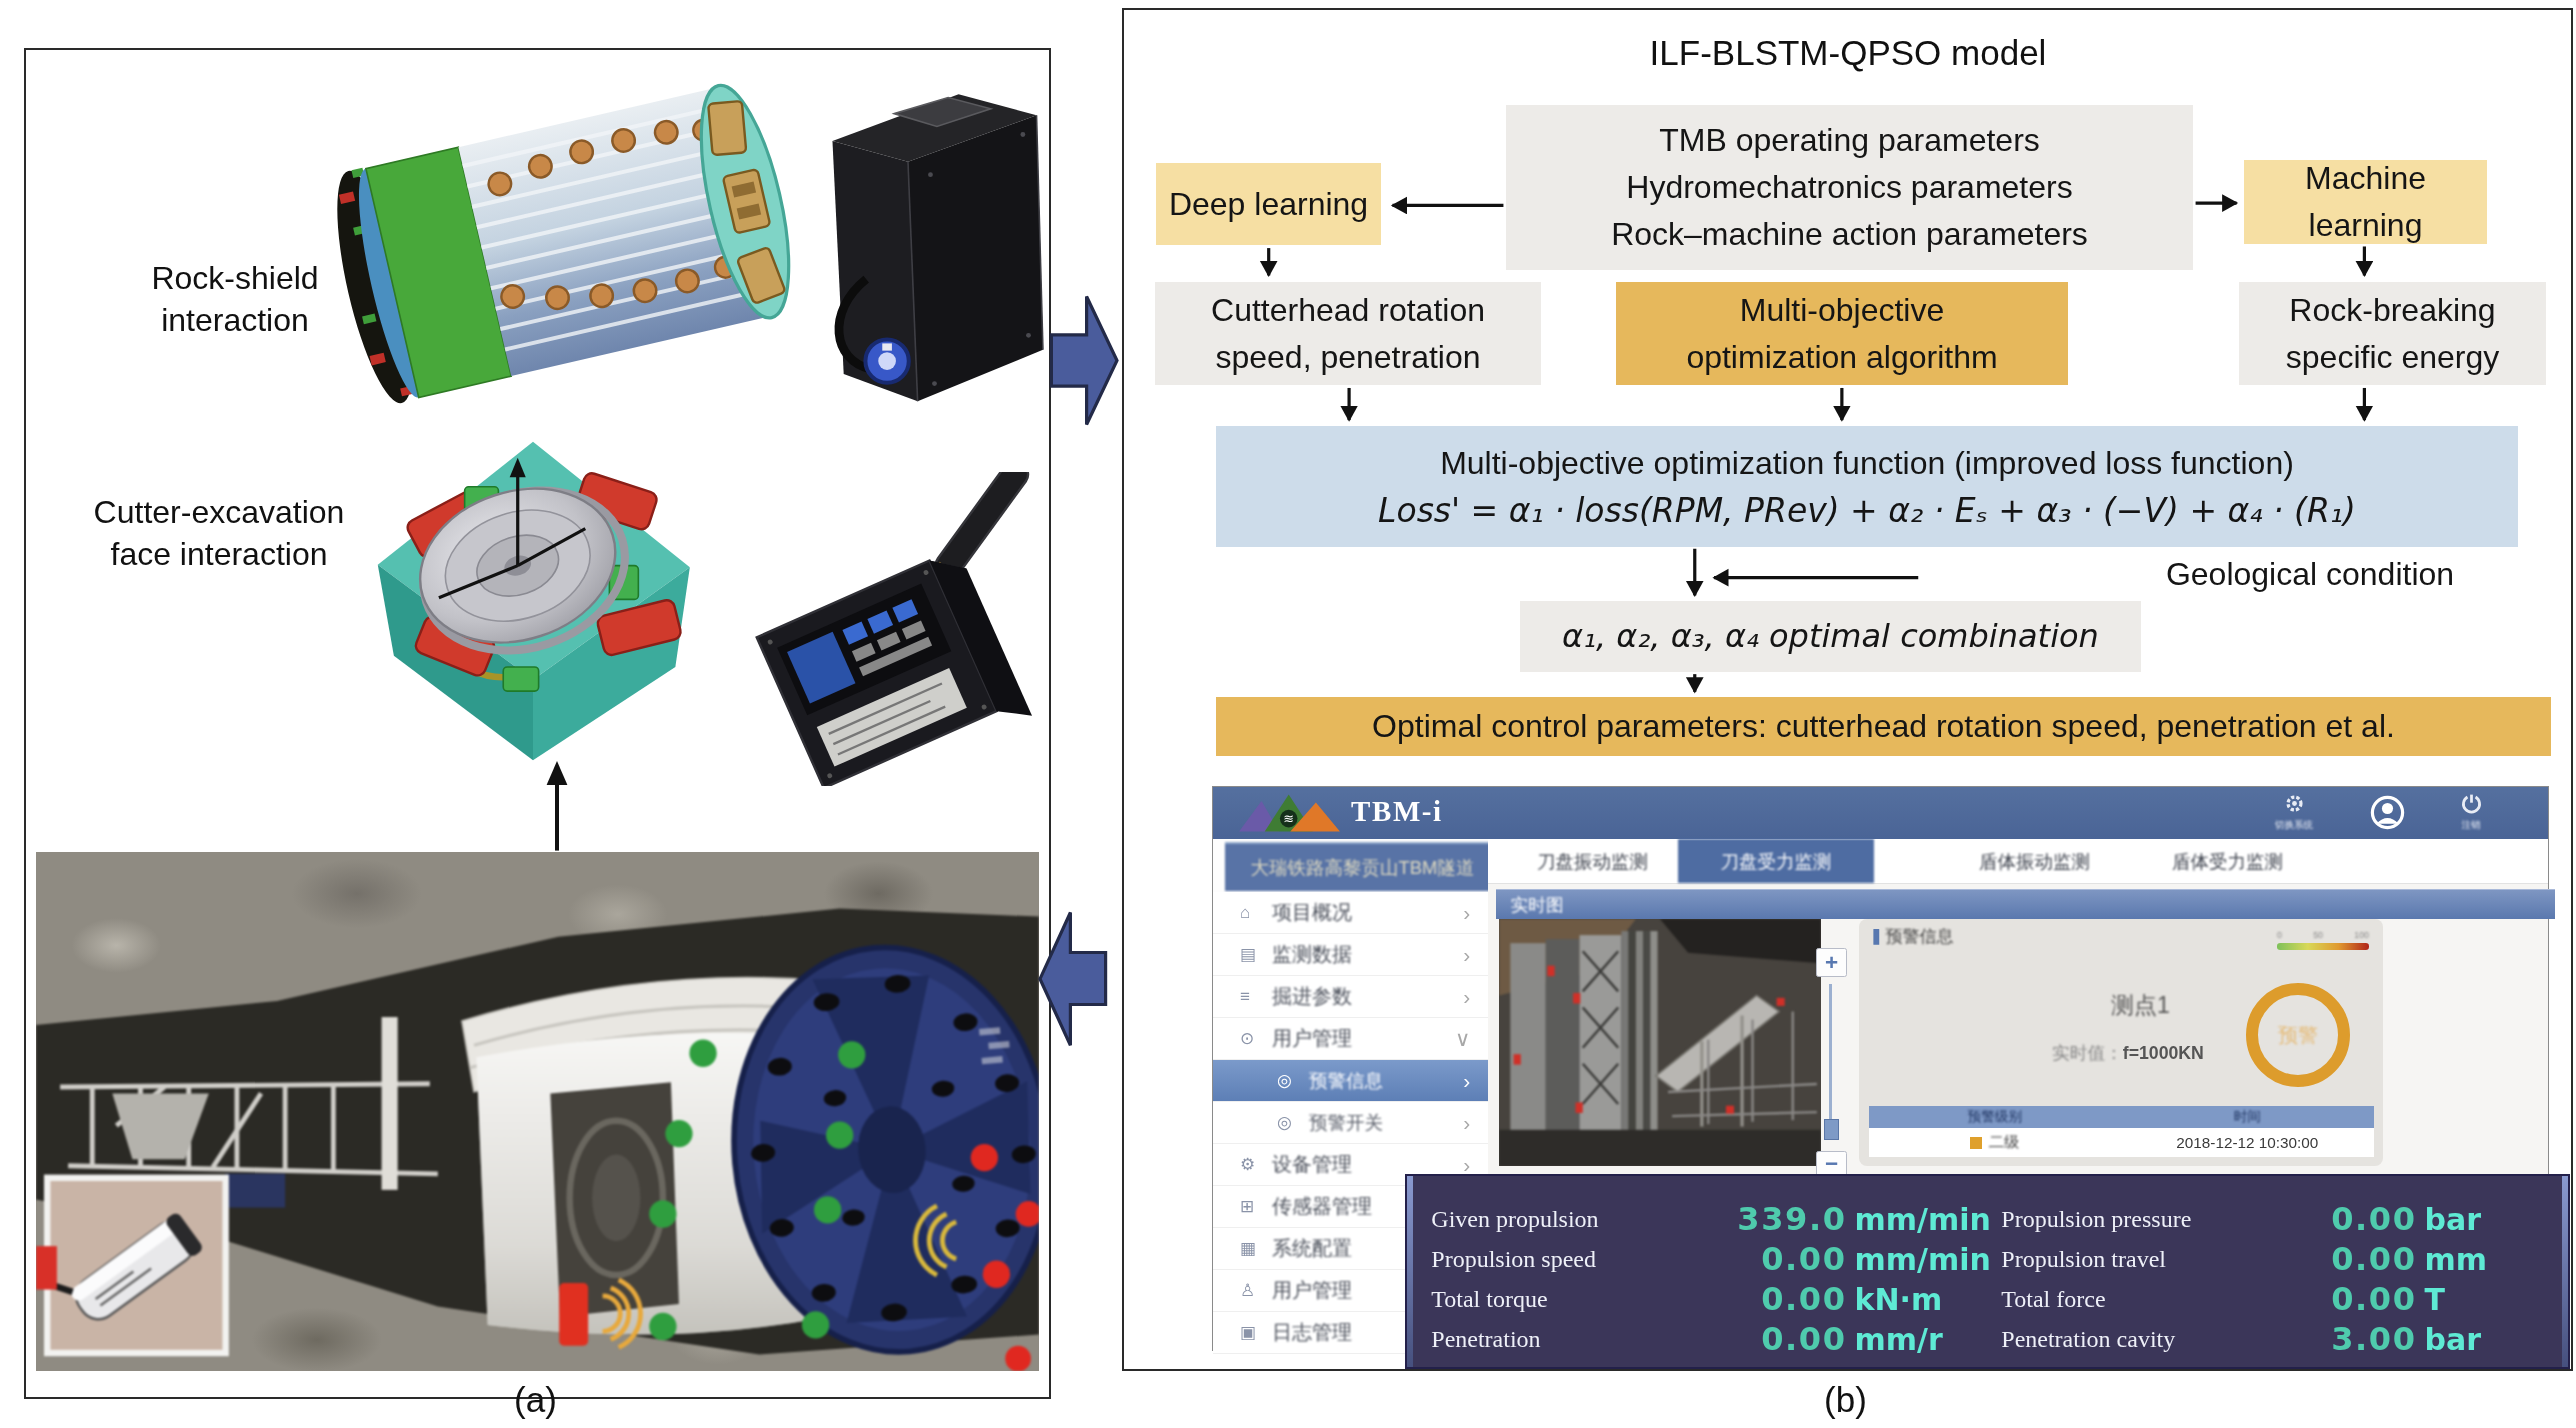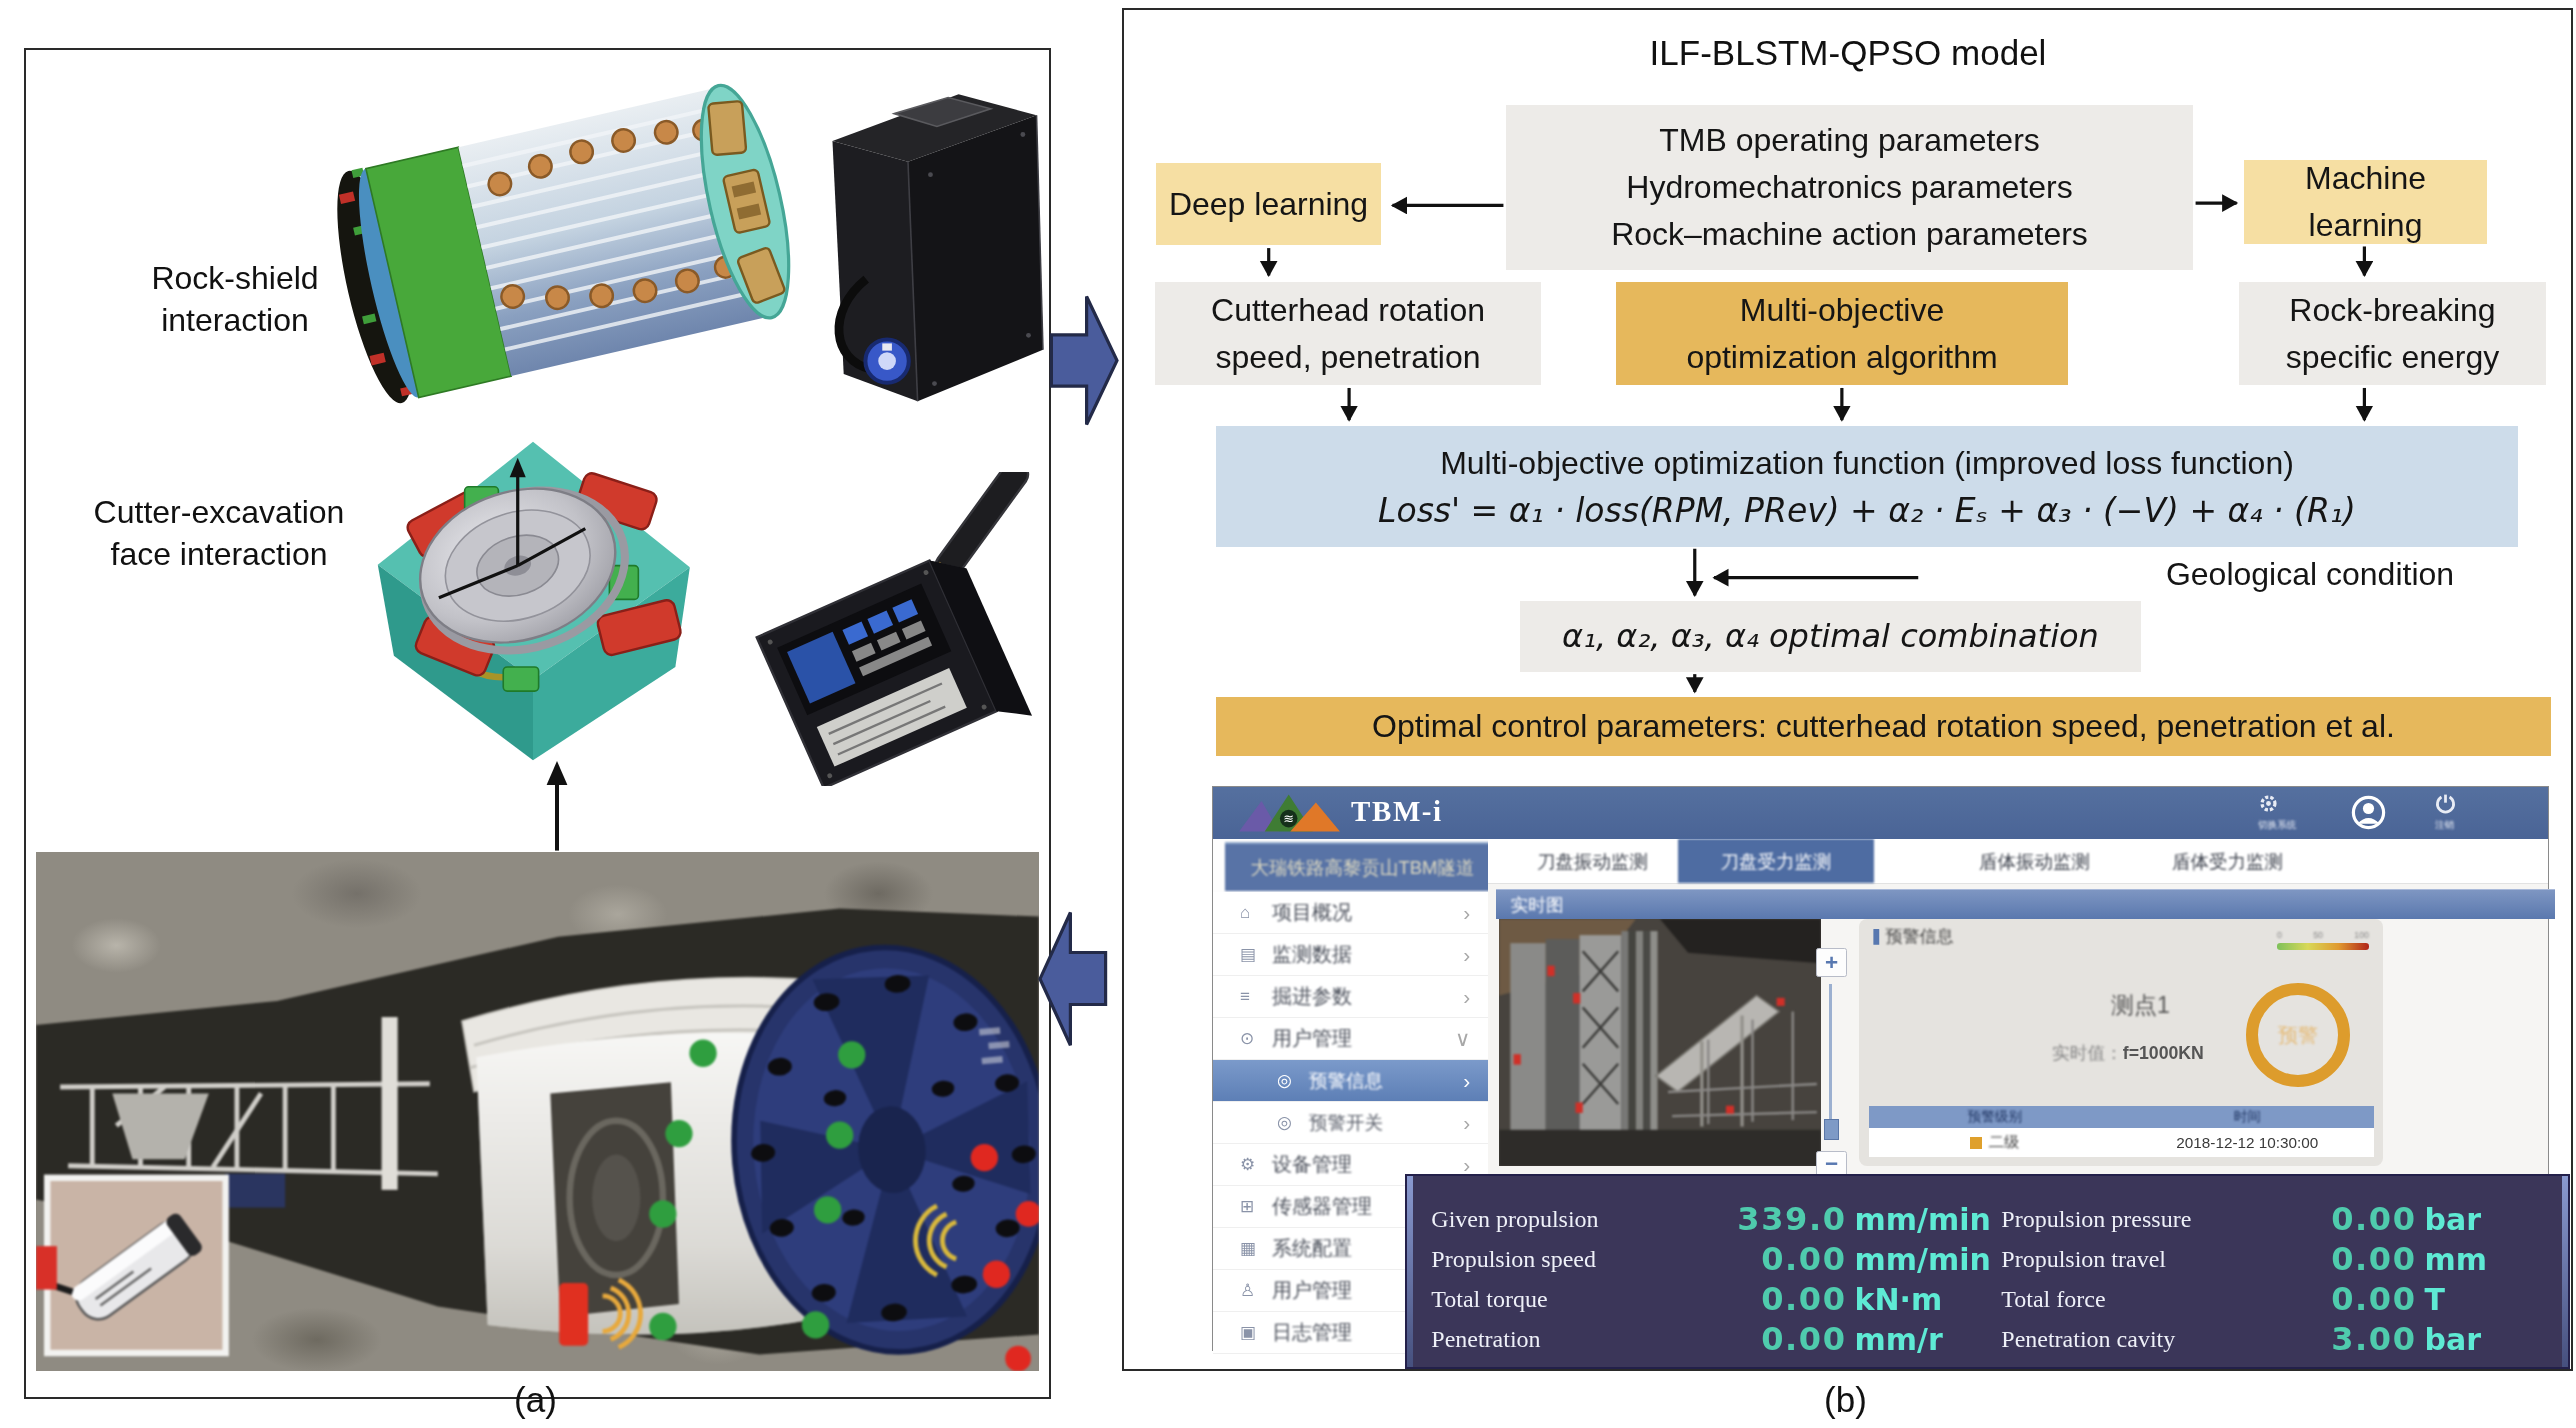--- a/index.html
+++ b/index.html
@@ -17,21 +17,21 @@
   .fb-orange{background:#e6b85c;}
   .fb-blue{background:#cddcea;}
   .ftitle{position:absolute;font-size:35px;text-align:center;color:#111;}
   .formula{font-style:italic;font-family:"DejaVu Sans",sans-serif;font-size:33px;}
   
   .tbmi{position:absolute;left:88px;top:776px;width:1335px;height:563px;background:#fff;
         border:1.6px solid #8a8a8a;filter:blur(0.4px);}
   .cjk{filter:blur(0.9px);}
   .hdr{position:absolute;left:0;top:0;width:100%;height:52px;background:linear-gradient(#55709f,#4a6496);}
   .logo-txt{font-family:"Liberation Serif",serif;font-weight:bold;font-size:29px;color:#fff;letter-spacing:1.6px;}
-  .hicon{position:absolute;top:6.4px;width:72px;color:#e8ecf5;}
+  .hicon{position:absolute;top:6.4px;width:72px;text-align:center;color:#e8ecf5;}
   .hicon .lbl{font-size:9.6px;display:block;margin-top:1.6px;}
   .sidebar{position:absolute;left:0;top:52px;width:275px;height:511px;background:#fdfdfd;border-right:0.8px solid #d8d8d8;}
   .proj{position:absolute;left:12px;top:3.2px;width:275px;height:47px;background:#5873a6;border-top:2.4px solid #8fa8cc;
         display:flex;align-items:center;justify-content:center;color:#ded9c0;font-size:18.5px;}
   .menu{position:absolute;left:0;top:53px;width:275px;}
   .mi{position:relative;height:41px;display:flex;align-items:center;border-bottom:0.8px solid #efefef;
       padding-left:27px;font-size:20px;color:#4a4f5a;background:#fff;}
   .mi .ic{width:32px;color:#8a93a8;font-size:17px;}
   .mi .chev{position:absolute;right:17.7px;color:#a8a8a8;font-size:21px;}
   .mi.sub{padding-left:64px;font-size:18.5px;color:#5a5f6a;}

